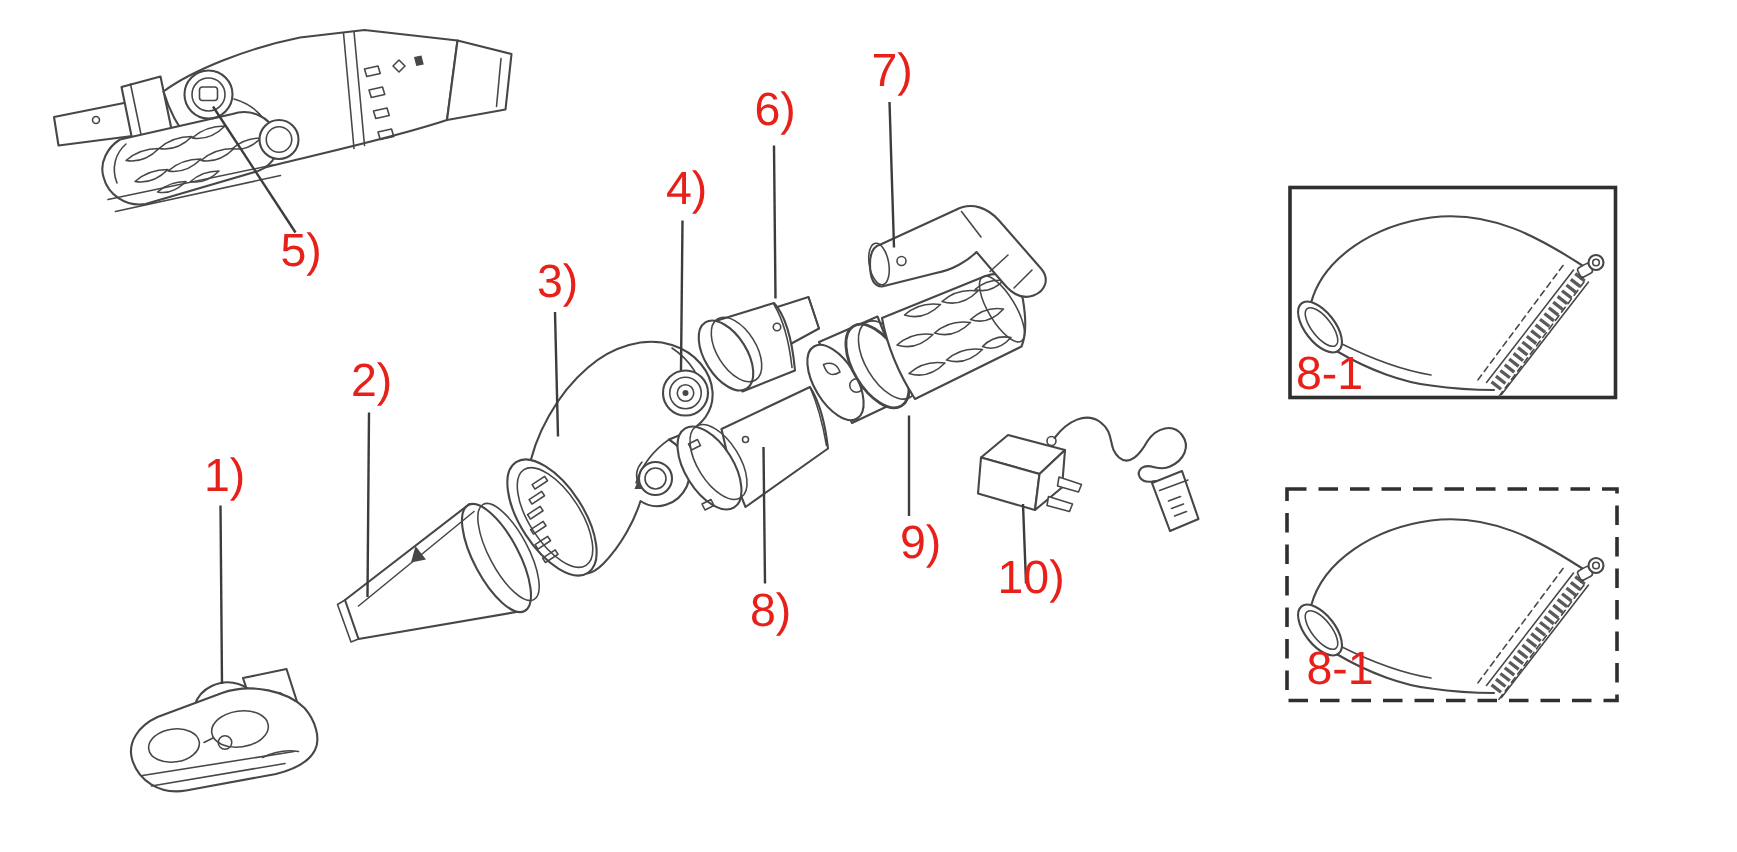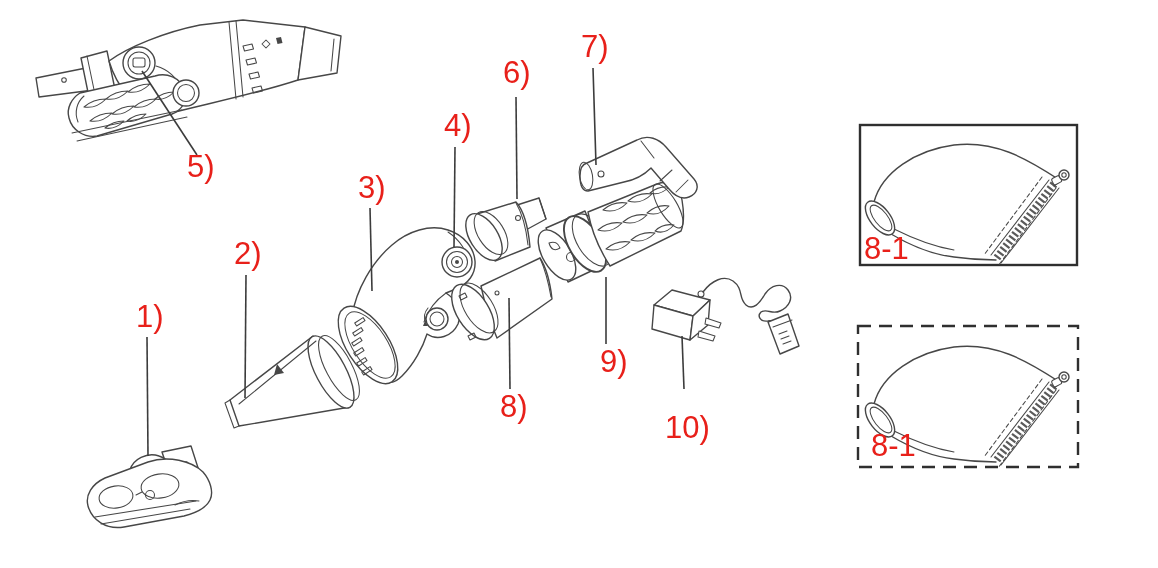--- a/index.html
+++ b/index.html
@@ -223,17 +223,17 @@
 
   <div class="plabel" style="left:136px;top:301px;">1)</div>
   <div class="plabel" style="left:234px;top:238px;">2)</div>
   <div class="plabel" style="left:358px;top:172px;">3)</div>
   <div class="plabel" style="left:444px;top:110px;">4)</div>
   <div class="plabel" style="left:187px;top:151px;">5)</div>
   <div class="plabel" style="left:503px;top:57px;">6)</div>
   <div class="plabel" style="left:581px;top:31px;">7)</div>
   <div class="plabel" style="left:500px;top:391px;">8)</div>
   <div class="plabel" style="left:600px;top:346px;">9)</div>
-  <div class="plabel" style="left:665px;top:412px;">10)</div>
+  <div class="plabel" style="left:665px;top:369px;">10)</div>
   <div class="plabel" style="left:864px;top:233px;">8-1</div>
   <div class="plabel" style="left:871px;top:430px;">8-1</div>
 
 </div>
 
 </body></html>

